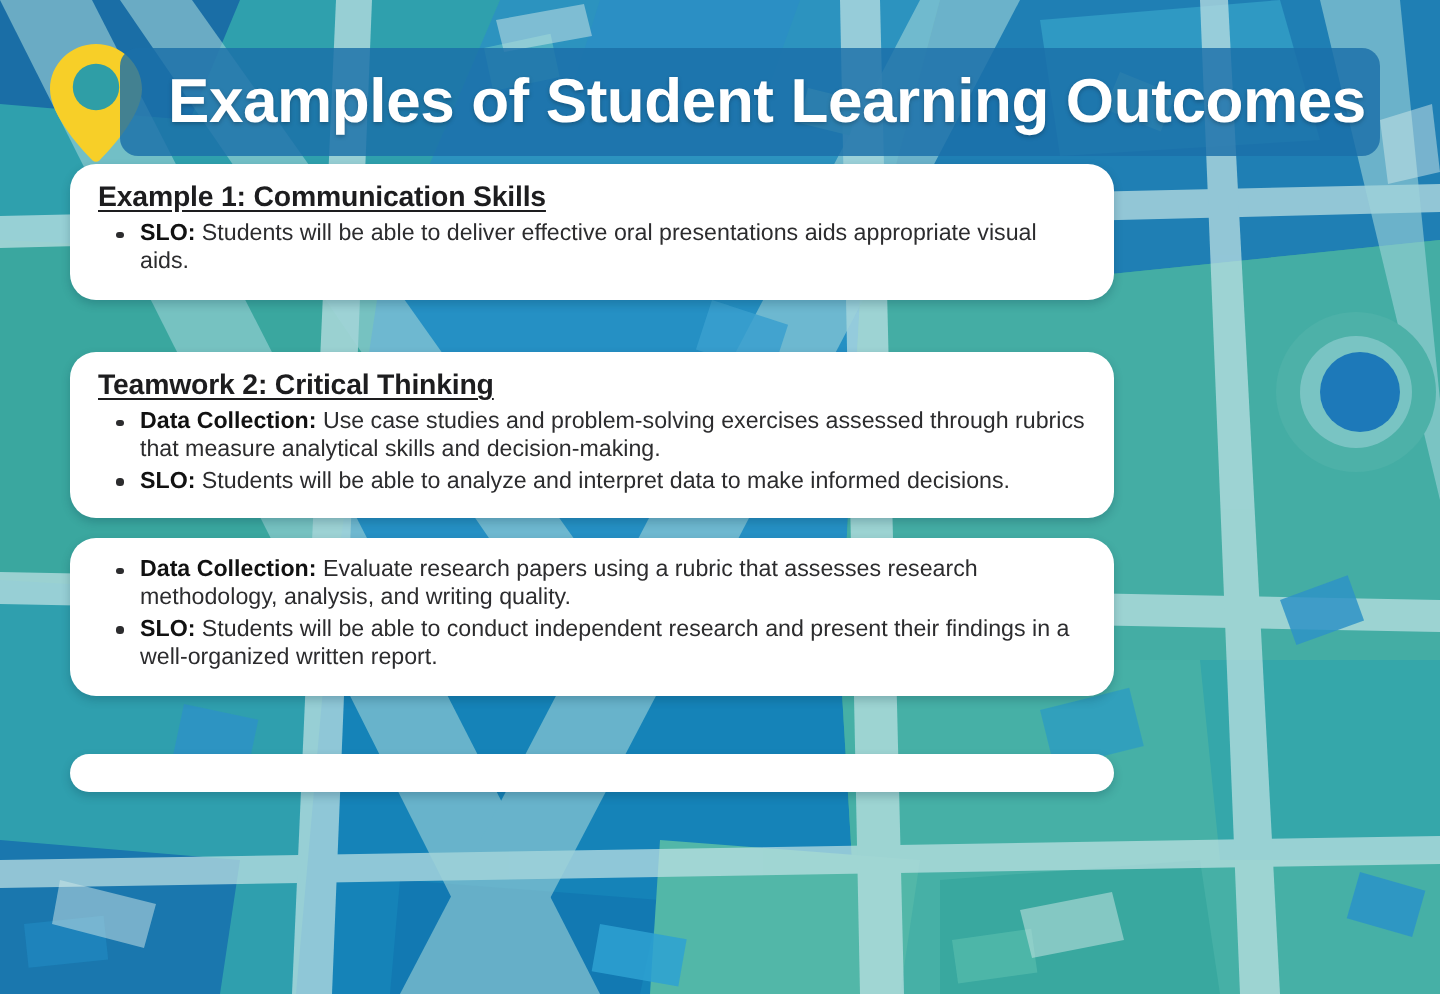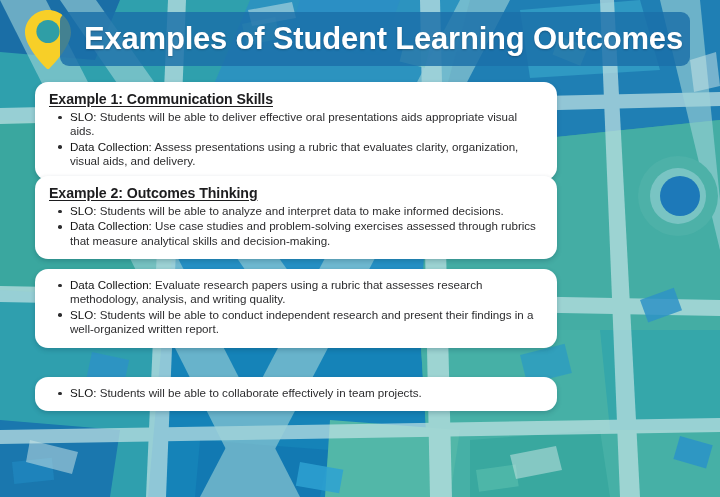--- a/index.html
+++ b/index.html
@@ -9,21 +9,21 @@
     background:#2f9a97;
     position:relative;
   }
   .canvas{position:absolute;inset:0;width:720px;height:497px;overflow:hidden;}
 
   
   .bgsvg{position:absolute;inset:0;width:720px;height:497px;display:block;}
 
   
   .header{
-    position:absolute;left:0;top:0;width:720px;height:76px;
+    position:absolute;left:0;top:12px;width:720px;height:76px;
     z-index:4;
   }
   .pin{
     position:absolute;left:22px;top:8px;width:52px;height:62px;
   }
   .title-band{
     position:absolute;left:60px;top:12px;width:630px;height:54px;
     background:#1b6fa8;opacity:.82;border-radius:9px;
   }
   .title-text{
@@ -52,21 +52,21 @@
   ul.bullets{margin:0;padding:0 0 0 21px;list-style:none;}
   ul.bullets li{
     position:relative;
     font-size:11.6px;line-height:14.4px;color:#2c2c2e;
     margin:0 0 1px 0;
   }
   ul.bullets li:before{
     content:"";position:absolute;left:-12px;top:5.5px;
     width:3.6px;height:3.6px;border-radius:50%;background:#2c2c2e;
   }
-  .lbl{font-weight:400;color:#111;}
+  .lbl{font-weight:700;color:#111;}
 
   .c1{top:82px;}
   .c2{top:176px;}
   .c3{top:269px;}
   .c4{top:377px;}
 </style>
 </head>
 <body>
 
 <div class="canvas">
@@ -144,39 +144,37 @@
     <div class="title-band"></div>
     <div class="title-text">Examples of Student Learning Outcomes</div>
   </div>
 
   <div class="cards">
 
     <div class="card c1">
       <div class="card-title">Example 1: Communication Skills</div>
       <ul class="bullets">
         <li><span class="lbl">SLO:</span><span> Students will be able to deliver effective oral presentations aids appropriate visual aids.</span></li>
-        <li><span class="lbl">Data Collection:</span><span> Assess presentations using a rubric that evaluates clarity, organization, visual aids, and delivery.</span></li>
       </ul>
     </div>
 
     <div class="card c2">
-      <div class="card-title">Example 2: Outcomes Thinking</div>
+      <div class="card-title">Teamwork 2: Critical Thinking</div>
       <ul class="bullets">
+        <li><span class="lbl">Data Collection:</span><span> Use case studies and problem-solving exercises assessed through rubrics that measure analytical skills and decision-making.</span></li>
         <li><span class="lbl">SLO:</span><span> Students will be able to analyze and interpret data to make informed decisions.</span></li>
-        <li><span class="lbl">Data Collection:</span><span> Use case studies and problem-solving exercises assessed through rubrics that measure analytical skills and decision-making.</span></li>
       </ul>
     </div>
 
     <div class="card c3">
       <ul class="bullets">
         <li><span class="lbl">Data Collection:</span><span> Evaluate research papers using a rubric that assesses research methodology, analysis, and writing quality.</span></li>
         <li><span class="lbl">SLO:</span><span> Students will be able to conduct independent research and present their findings in a well-organized written report.</span></li>
       </ul>
     </div>
 
     <div class="card c4">
       <ul class="bullets">
-        <li><span class="lbl">SLO:</span><span> Students will be able to collaborate effectively in team projects.</span></li>
       </ul>
     </div>
 
   </div>
 </div>
 
 </body></html>

